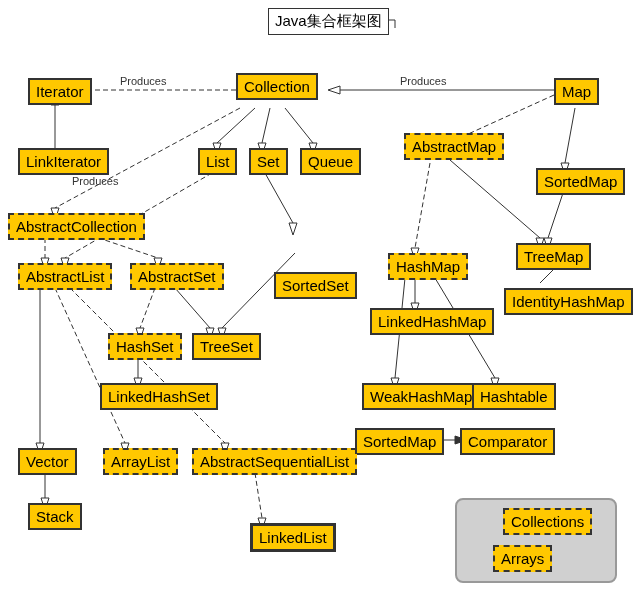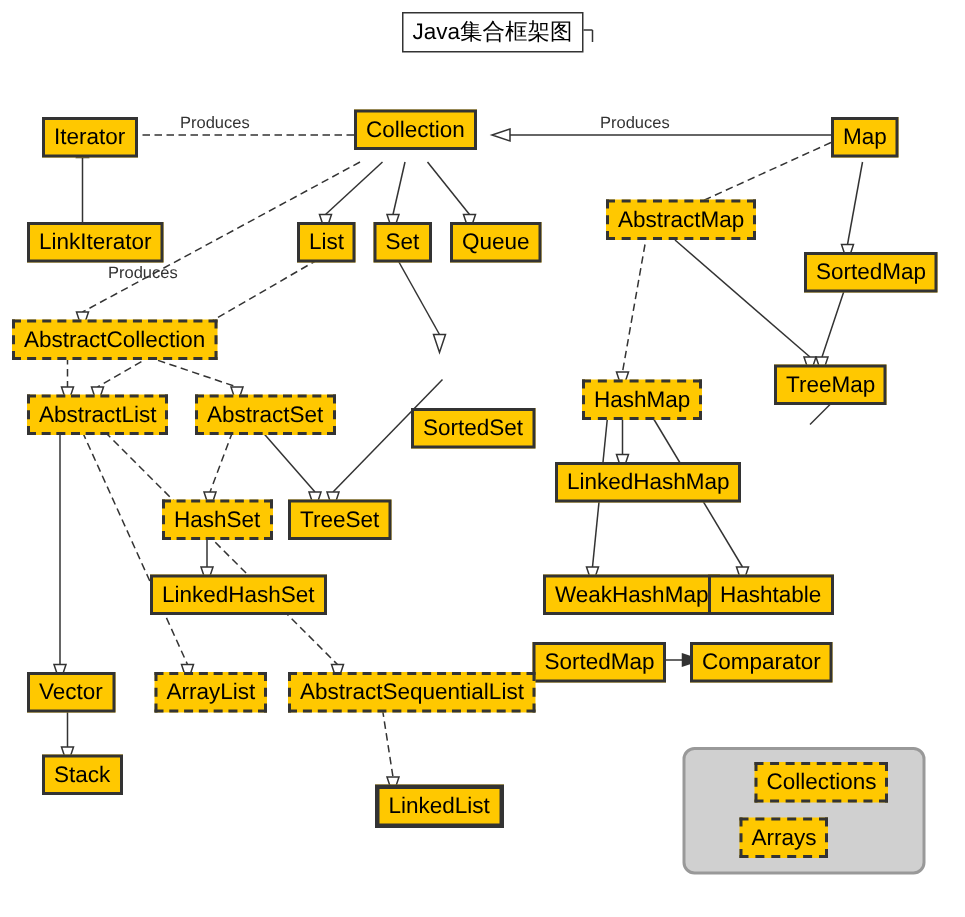--- a/index.html
+++ b/index.html
@@ -185,20 +185,21 @@
   <div class="node" style="left:274px; top:228px;margin-top:44px;">SortedSet</div>
 
   <div class="node dashed" style="left:18px; top:263px;">AbstractList</div>
 
   <div class="node dashed" style="left:130px; top:263px;">AbstractSet</div>
 
   <div class="node dashed" style="left:388px; top:253px;">HashMap</div>
 
   <div class="node" style="left:516px; top:243px;">TreeMap</div>
 
+  <div class="node" style="left:504px; top:288px;">IdentityHashMap</div>
 
   <div class="node dashed" style="left:108px; top:333px;">HashSet</div>
 
   <div class="node" style="left:192px; top:333px;">TreeSet</div>
 
   <div class="node" style="left:370px; top:308px;">LinkedHashMap</div>
 
   <div class="node" style="left:100px; top:383px;">LinkedHashSet</div>
 
   <div class="node" style="left:362px; top:383px;">WeakHashMap</div>

